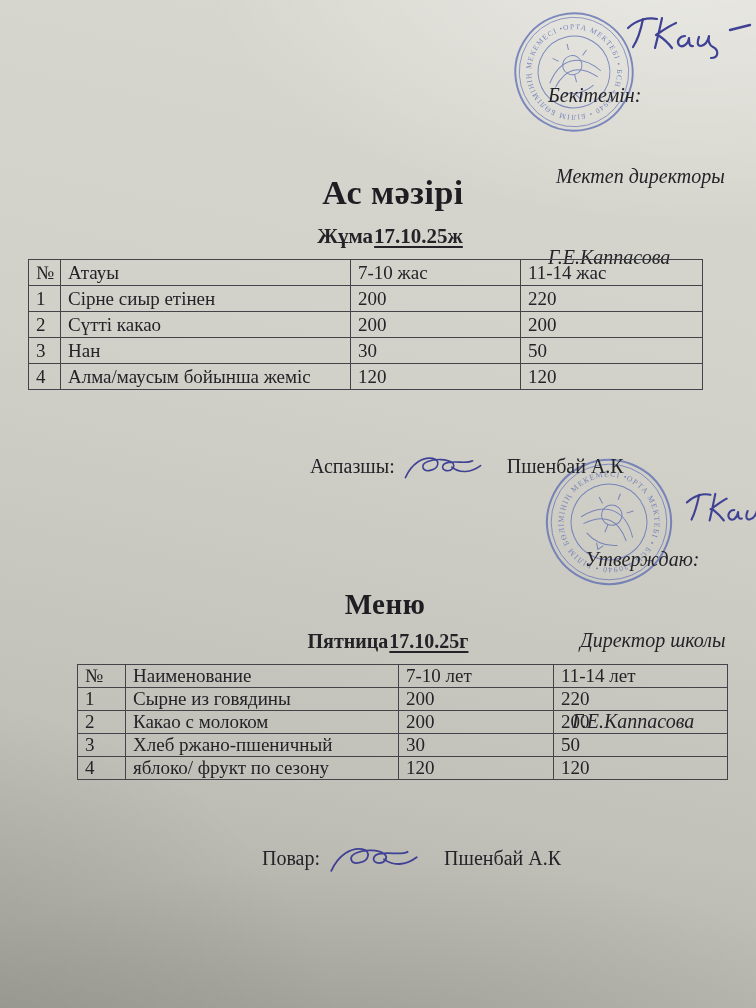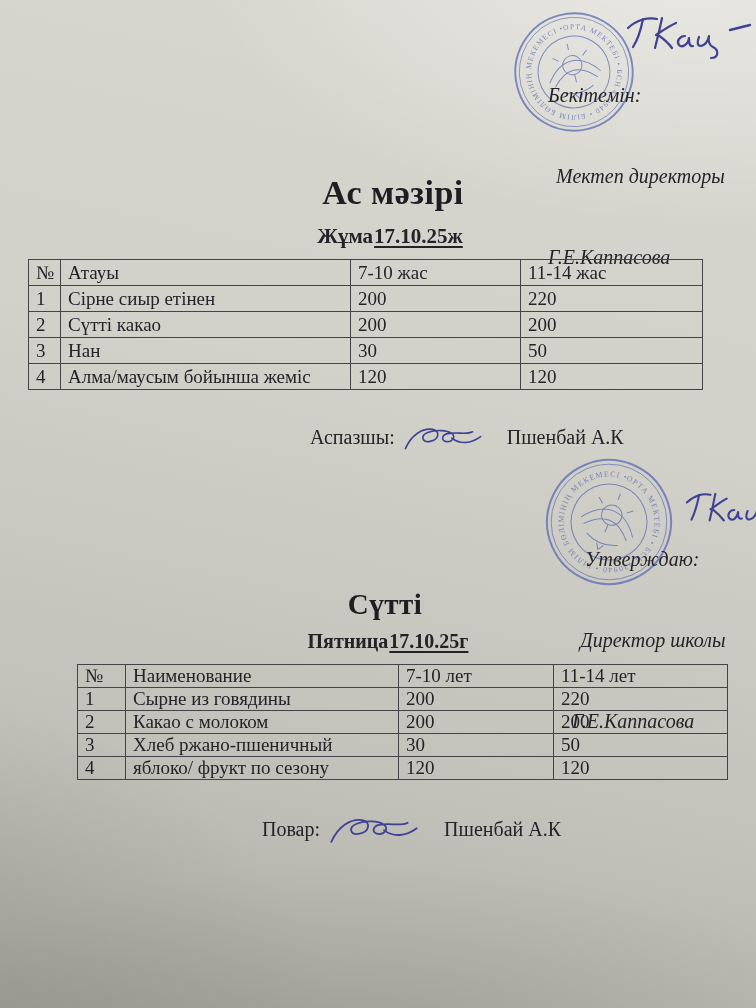--- a/index.html
+++ b/index.html
@@ -40,21 +40,21 @@
     border:1.6px solid #43434a;
     font-size:19px;font-weight:normal;text-align:left;
     padding:0 7px;overflow:hidden;white-space:nowrap;color:#232328;
   }
   .table-kk{left:28px;top:259px;width:674px;}
   .table-kk th,.table-kk td{height:25px;}
   .table-ru{left:77px;top:664px;width:650px;}
   .table-ru th,.table-ru td{height:22px;}
 
   
-  .cookline{display:flex;align-items:center;font-size:20px;color:#232328;}
+  .cookline{display:flex;align-items:center;font-size:20px;color:#232328;margin-top:29px;}
   .cook-kk{left:310px;top:426px;}
   .cook-ru{left:262px;top:818px;}
   .cookline svg{margin:-12px 10px -14px 4px;}
   .cookline .cook-name{margin-left:10px;}
 
   
   .stamp{opacity:.78;}
   .stamp1{left:504px;top:2px;transform:rotate(-14deg);}
   .stamp2{left:535px;top:448px;transform:rotate(22deg);}
   .sig{stroke:#3f4194;fill:none;stroke-linecap:round;stroke-linejoin:round;}
@@ -193,21 +193,21 @@
   <svg class="abs sig-dir2" width="95" height="50" viewBox="0 0 100 50">
     <g class="sig" stroke-width="2.2">
       <path d="M4,16 C11,9 21,6 29,8"></path>
       <path d="M17,8 C15,18 12,28 9,34"></path>
       <path d="M34,7 C32,17 30,27 28,35 M46,12 C40,15 34,20 29,23 M31,23 C36,27 40,31 43,35"></path>
       <path d="M54,24 C49,24 46,29 49,33 C52,36 57,33 58,26 C58,30 58,34 62,33"></path>
       <path d="M68,25 C66,30 66,34 70,34 C74,33 77,29 78,24 C77,29 78,34 82,37 C88,41 88,49 80,48"></path>
     </g>
   </svg>
 
-  <div class="abs title title-ru">Сүтті</div>
+  <div class="abs title title-ru">Меню</div>
   <div class="abs subtitle subtitle-ru">
     <span>Пятница</span><span class="date-u">17.10.25г</span>
   </div>
 
   <table class="abs table-ru">
     <colgroup>
         <col style="width:48px">
         <col style="width:273px">
         <col style="width:155px">
         <col style="width:174px">

